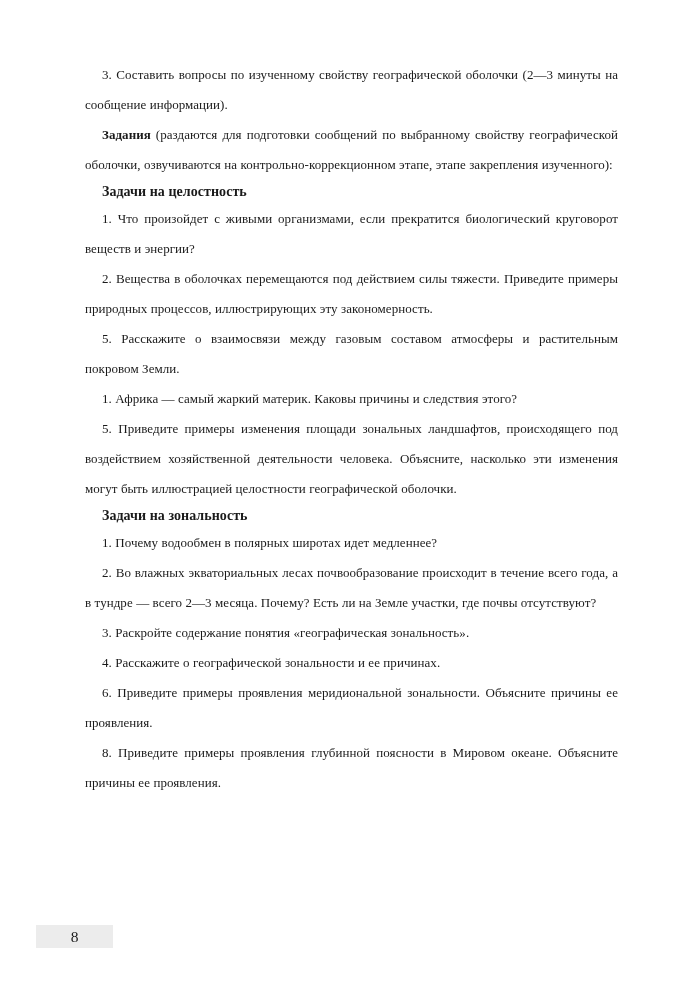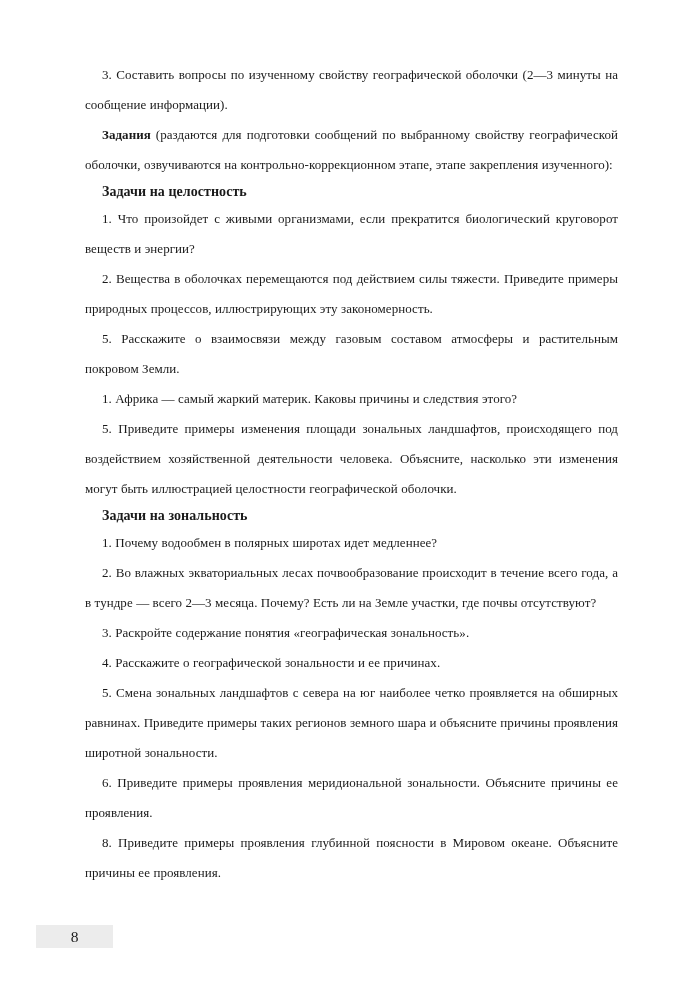--- a/index.html
+++ b/index.html
@@ -93,21 +93,20 @@
       <p class="para">1. Что произойдет с живыми организмами, если прекратится биологический круговорот веществ и энергии?</p>
       <p class="para">2. Вещества в оболочках перемещаются под действием силы тяжести. Приведите примеры природных процессов, иллюстрирующих эту закономерность.</p>
       <p class="para">5. Расскажите о взаимосвязи между газовым составом атмосферы и растительным покровом Земли.</p>
       <p class="para">1. Африка — самый жаркий материк. Каковы причины и следствия этого?</p>
       <p class="para">5. Приведите примеры изменения площади зональных ландшафтов, происходящего под воздействием хозяйственной деятельности человека. Объясните, насколько эти изменения могут быть иллюстрацией целостности географической оболочки.</p>
       <p class="heading">Задачи на зональность</p>
       <p class="para">1. Почему водообмен в полярных широтах идет медленнее?</p>
       <p class="para">2. Во влажных экваториальных лесах почвообразование происходит в течение всего года, а в тундре — всего 2—3 месяца. Почему? Есть ли на Земле участки, где почвы отсутствуют?</p>
       <p class="para">3. Раскройте содержание понятия «географическая зональность».</p>
       <p class="para">4. Расскажите о географической зональности и ее причинах.</p>
-      <p class="para">5. Смена зональных ландшафтов с севера на юг наиболее четко проявляется на обширных равнинах. Приведите примеры таких регионов земного шара и объясните причины проявления широтной зональности.</p>
       <p class="para">6. Приведите примеры проявления меридиональной зональности. Объясните причины ее проявления.</p>
       <p class="para">8. Приведите примеры проявления глубинной поясности в Мировом океане. Объясните причины ее проявления.</p>
     </div>
 
   <div class="page-number-box" style="background: rgb(236, 236, 236);">
     <span class="page-number">8</span>
   </div>
 
 </div>
 

